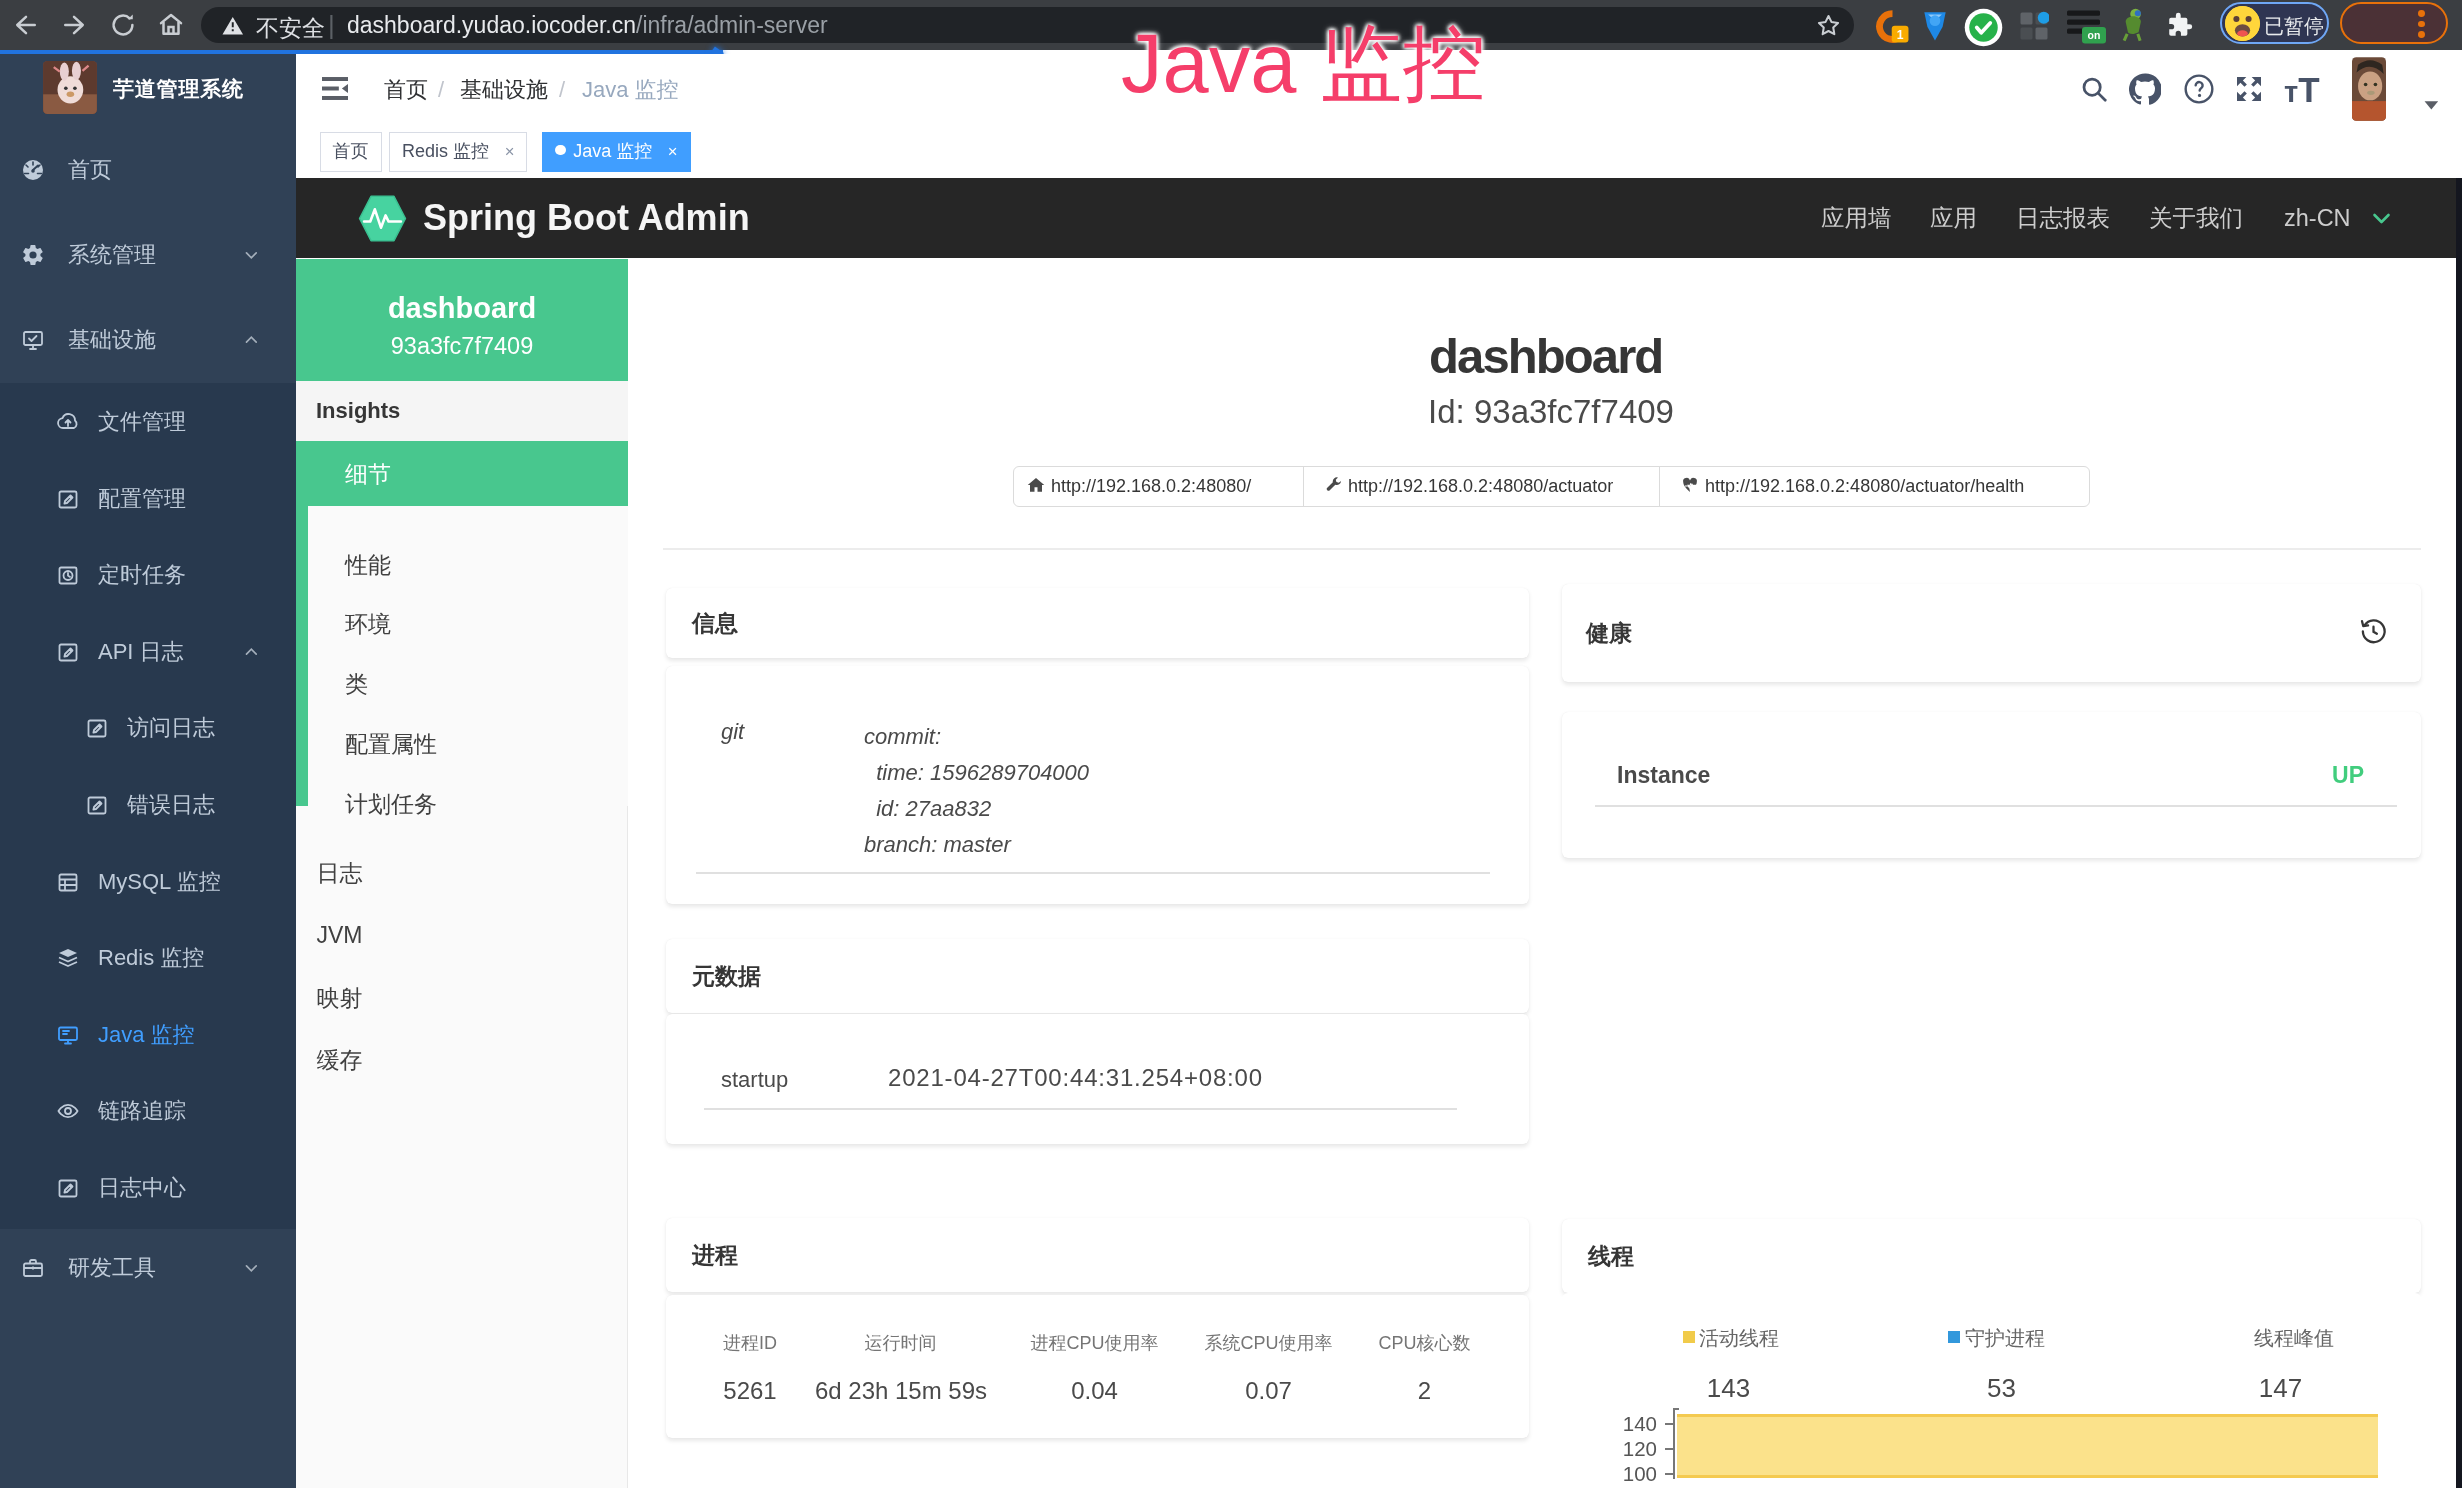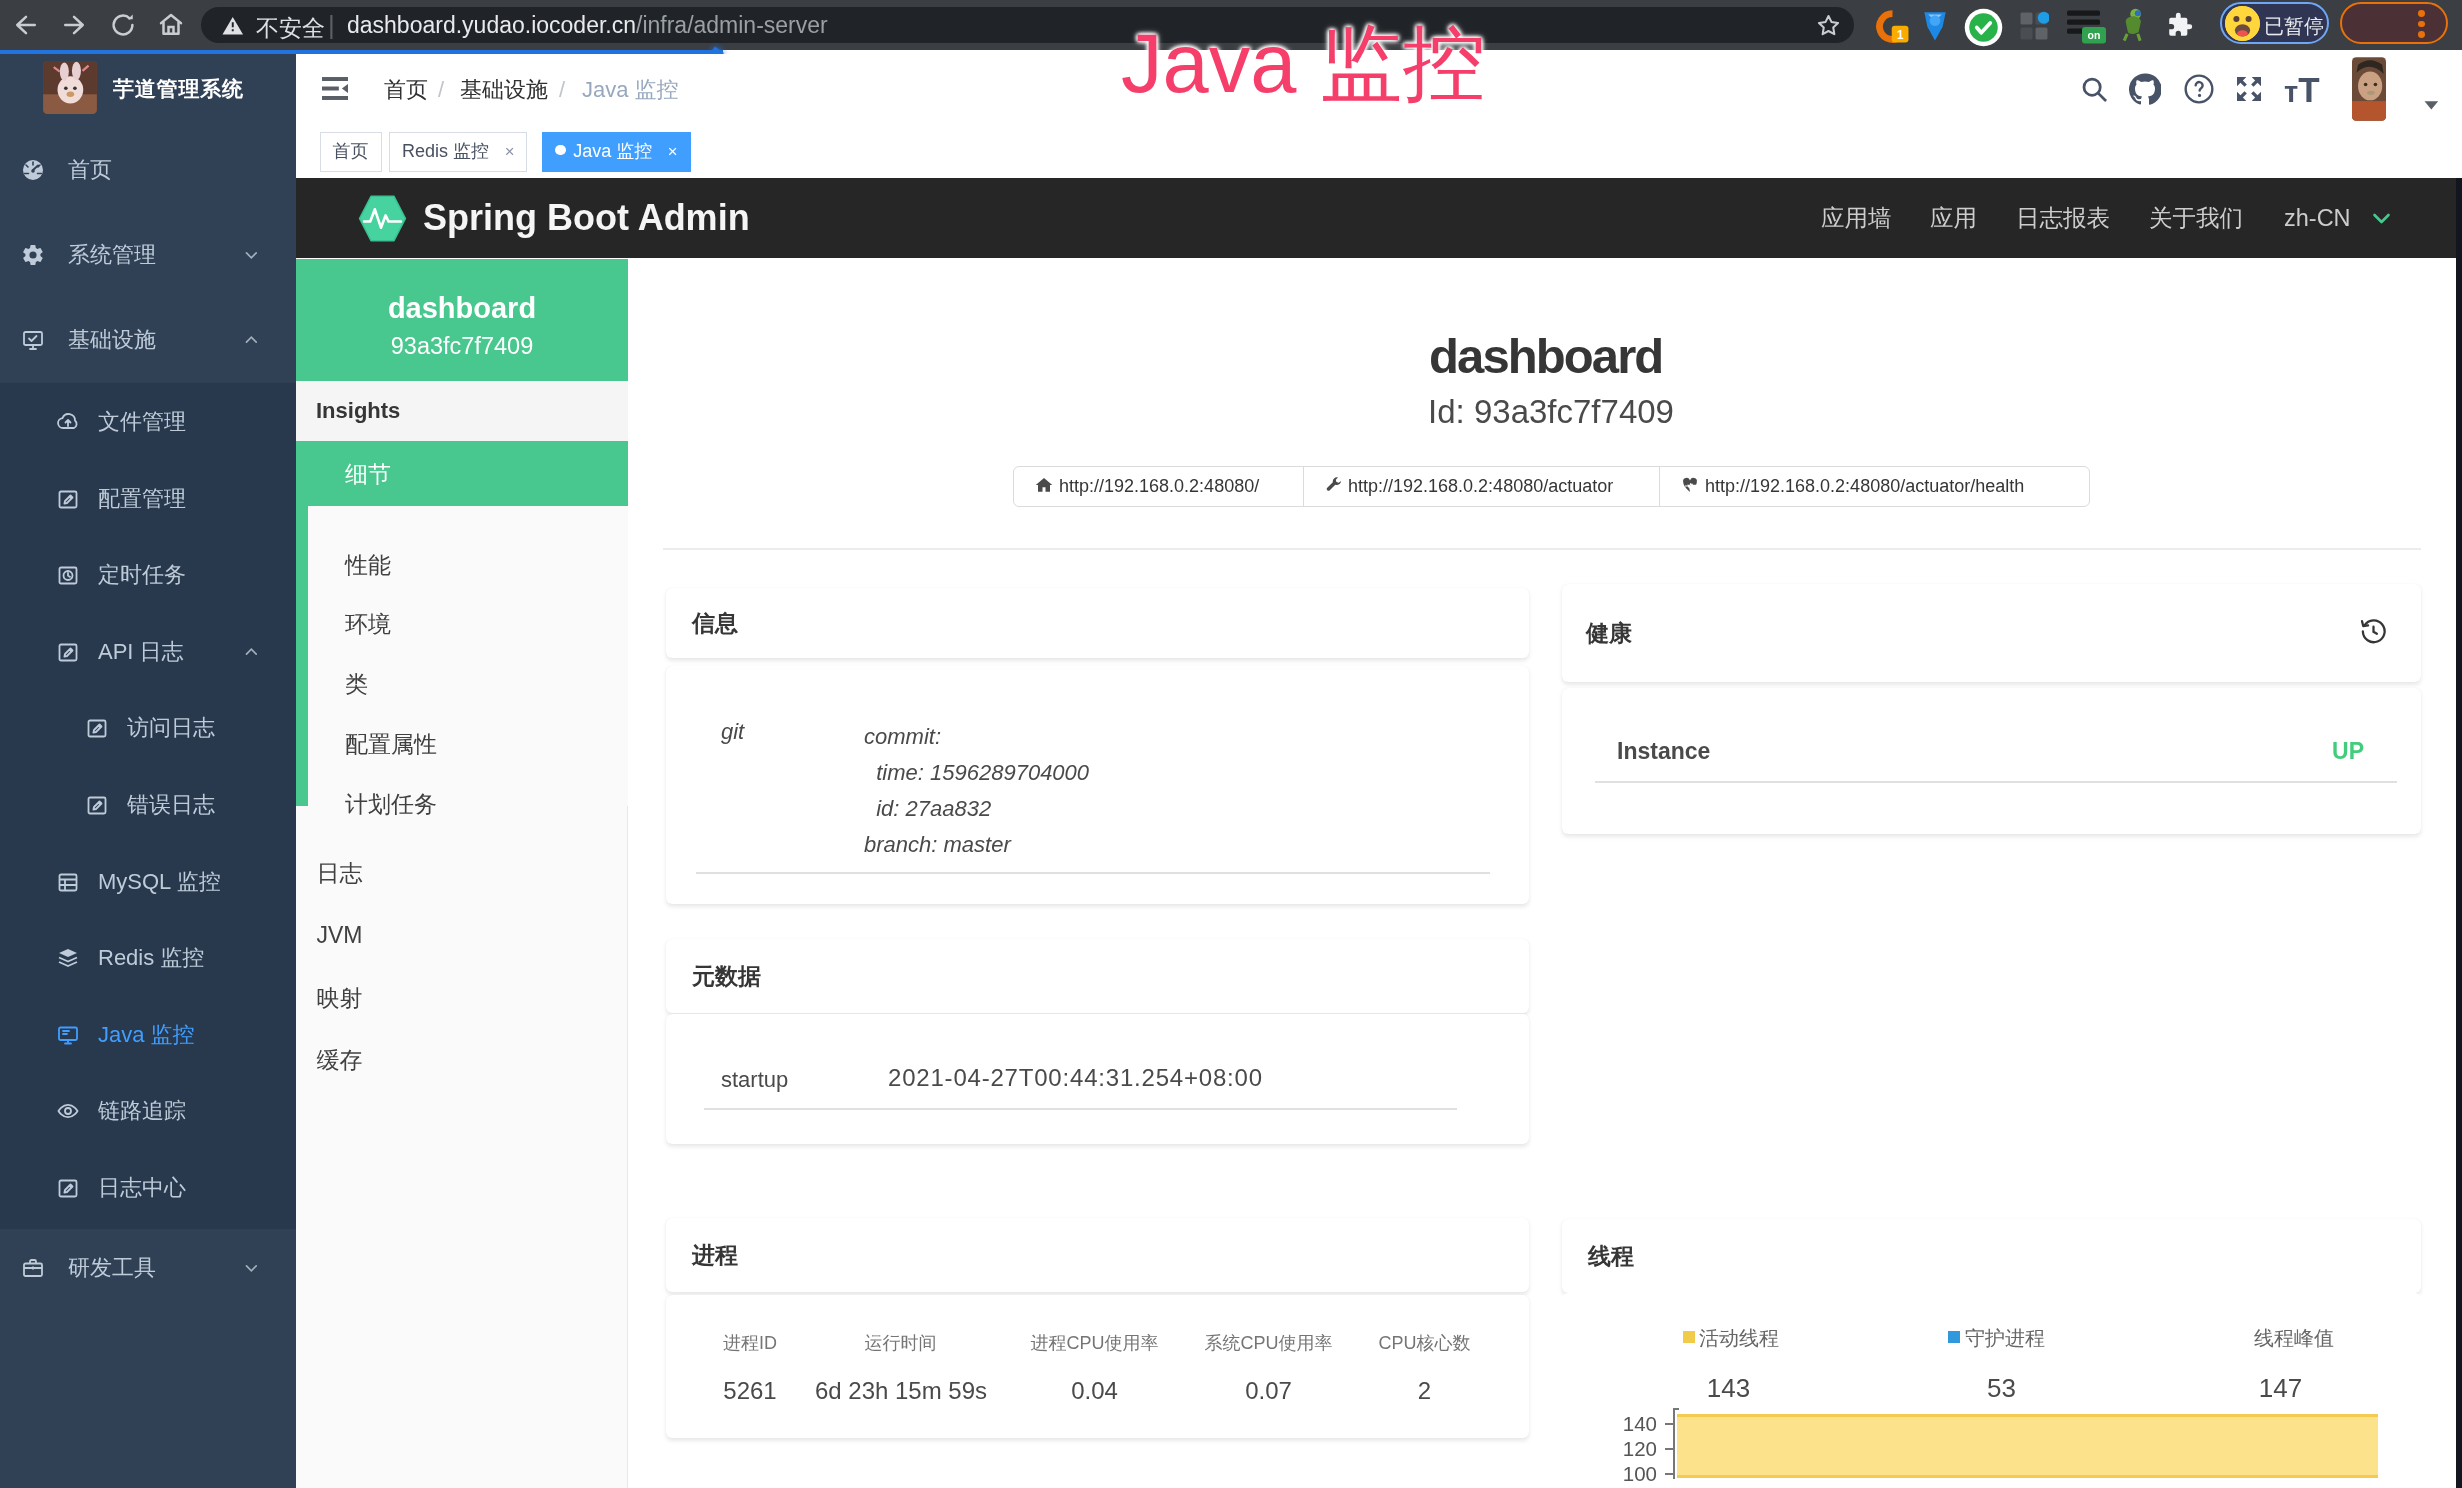--- a/index.html
+++ b/index.html
@@ -386,21 +386,21 @@
     <span>映射</span>
   </div>
 <div class="sbaitem lvl0" style="top:1002px;">
     <span>缓存</span>
   </div>
 
 <div class="abs" id="main"></div>
 <h1 class="dash" style="left:1429px;top:328px;">dashboard</h1>
 <div class="abs" style="left:1426px;top:393px;width:250px;text-align:center;font-size:33px;color:#4a4a4a;">Id: 93a3fc7f7409</div>
 
-<div class="ubtn" style="left:1013px;width:291px;border-radius:6px 0 0 6px;padding-left:20px;"><svg width="20" height="18" viewBox="0 0 24 24" fill="#4a4a4a" style="vertical-align:-2.3px;">
+<div class="ubtn" style="left:1013px;width:291px;border-radius:6px 0 0 6px;padding-left:12px;"><svg width="20" height="18" viewBox="0 0 24 24" fill="#4a4a4a" style="vertical-align:-2.3px;">
       <path d="M12 2.5L1 12h3v9h6v-6h4v6h6v-9h3z"></path>
     </svg> http://192.168.0.2:48080/</div>
 <div class="ubtn" style="left:1303px;width:358px;padding-left:20px;"><svg width="19" height="18" viewBox="0 0 24 24" fill="#4a4a4a" style="vertical-align:-2.3px;">
       <path d="M22 6.5a5.5 5.5 0 01-7.6 5.1L7 19a2.3 2.3 0 01-3.3-3.3l7.4-7.4A5.5 5.5 0 0118 2l-3 3 .9 3.1L19 9z"></path>
     </svg> http://192.168.0.2:48080/actuator</div>
 <div class="ubtn" style="left:1659px;width:431px;border-radius:0 6px 6px 0;padding-left:20px;"><svg width="20" height="18" viewBox="0 0 24 24" fill="#4a4a4a" style="vertical-align:-2.3px;">
       <path d="M12 21S3 14 3 8.5A4.5 4.5 0 0112 6a4.5 4.5 0 019 2.5c0 1.2-.4 2.3-1 3.3h-4l-1.5-2.5-2 4.5-1.5-2h-3l2.7 2.7z"></path>
       <path d="M5.2 13.3h4.3l1.3 1.7 2-4.4 1.6 2.7h4.3" stroke="#fff" stroke-width="1.6" fill="none"></path>
     </svg> http://192.168.0.2:48080/actuator/health</div>
 
@@ -416,21 +416,21 @@
 </div>
 
 <div class="card" style="left:1562px;top:584px;width:859px;height:98px;">
     <span class="cardtitle" style="left:24px;">健康</span>
   <svg class="abs" style="right:33px;top:33px;" width="29" height="29" viewBox="0 0 24 24" fill="none" stroke="#363636" stroke-width="1.9">
       <path d="M4.6 7A9 9 0 113.2 12" stroke-linecap="round"></path>
       <path d="M2.5 3.5l1 4 4-.6" fill="none" stroke-linecap="round" stroke-linejoin="round"></path>
       <path d="M12 8v4.2l2.8 1.6" stroke-linecap="round"></path>
     </svg>
 </div>
-<div class="card tbl" style="left:1562px;top:688px;width:859px;height:146px;">
+<div class="card tbl" style="left:1562px;top:712px;width:859px;height:146px;">
   <div class="abs" style="left:55px;top:50px;font-weight:bold;font-size:23px;">Instance</div>
   <div class="abs" style="right:57px;top:50px;font-weight:bold;font-size:23px;color:#41cd7d;">UP</div>
   <div class="abs" style="left:33px;top:93px;width:802px;height:1.5px;background:#e0e0e0;"></div>
 </div>
 
 <div class="card" style="left:666px;top:939px;width:863px;height:74px;">
     <span class="cardtitle">元数据</span>
   </div>
 <div class="card tbl" style="left:666px;top:1014px;width:863px;height:130px;">
   <div class="abs" style="left:55px;top:53px;">startup</div>

